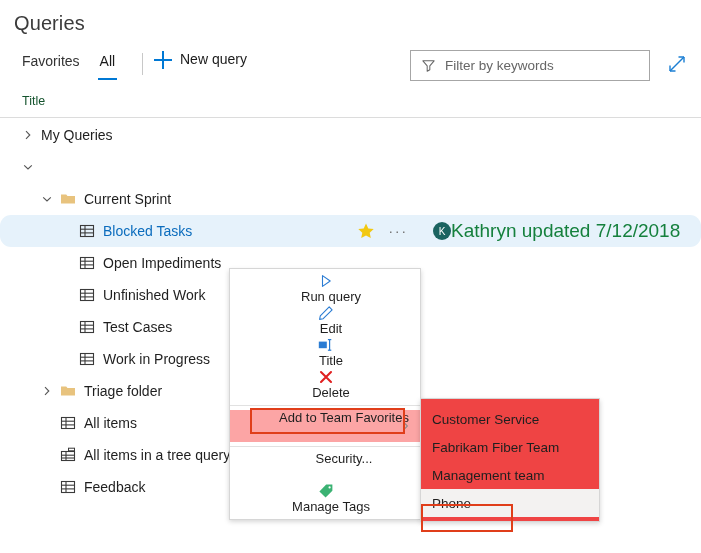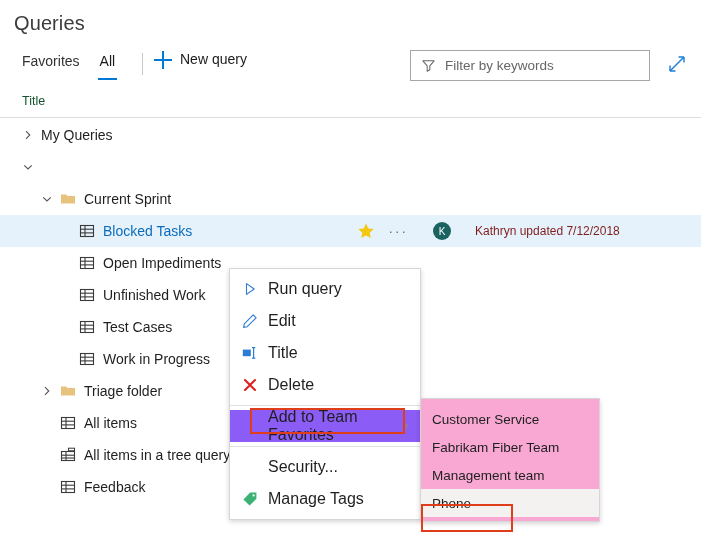--- a/index.html
+++ b/index.html
@@ -167,20 +167,21 @@
     position: relative;
     height: 32px;
     display: flex;
     align-items: center;
     font-size: 14px;
     color: #1f1f1f;
     cursor: pointer;
   }
   .row.selected {
     background: #e6f2fb;
+    border-radius: 11px;
   }
   .chev {
     width: 12px;
     height: 12px;
     flex: 0 0 auto;
     margin-right: 7px;
     line-height: 0;
   }
   .chev-spacer { width: 19px; flex: 0 0 auto; }
   .row-icon {
@@ -220,64 +221,65 @@
     background: #1a6360;
     color: #ffffff;
     font-size: 10px;
     display: flex;
     align-items: center;
     justify-content: center;
     margin-left: 20px;
     flex: 0 0 auto;
   }
   .meta-text {
-    margin-left: 24px;
-    font-size: 12px;
-    color: #7f1d1d;
+    margin-left: 0;
+    font-size: 19px;
+    color: #15803d;
     white-space: nowrap;
   }
 
   
   .menu {
     position: absolute;
     left: 229px;
     top: 268px;
     width: 192px;
     background: #ffffff;
     border: 1px solid #d6d6d6;
     box-shadow: 0 1.6px 5px rgba(0,0,0,0.18);
     box-sizing: border-box;
     padding: 4px 0 4px 0;
   }
   .menu-item {
     height: 32px;
     display: flex;
     align-items: center;
     padding-left: 12px;
-    font-size: 16px;
+    font-size: 13px;
     color: #1f1f1f;
     cursor: pointer;
     position: relative;
     box-sizing: border-box;
+    flex-direction: column;
   }
   .menu-item .mi-icon {
     width: 16px;
     height: 16px;
     margin-right: 10px;
     flex: 0 0 auto;
     line-height: 0;
   }
   .menu-item.no-icon { padding-left: 38px; }
   .menu-sep {
     height: 1px;
     background: #e1e1e1;
     margin: 4px 0;
   }
   .menu-item.highlighted {
-    background: #8b5cf6;
+    background: #fca5a5;
   }
   .submenu-arrow {
     position: absolute;
     right: 9px;
     top: 50%;
     transform: translateY(-50%);
     line-height: 0;
   }
   .red-outline {
     position: absolute;
@@ -297,21 +299,21 @@
     width: 92px;
     height: 28px;
   }
 
   
   .submenu {
     position: absolute;
     left: 420px;
     top: 398px;
     width: 180px;
-    background: #f9a8d4;
+    background: #ef4444;
     border: 1px solid #d6d6d6;
     box-shadow: 0 1.6px 5px rgba(0,0,0,0.18);
     box-sizing: border-box;
     padding: 6px 0 4px 0;
   }
   .submenu-item {
     height: 28px;
     display: flex;
     align-items: center;
     padding-left: 11px;

